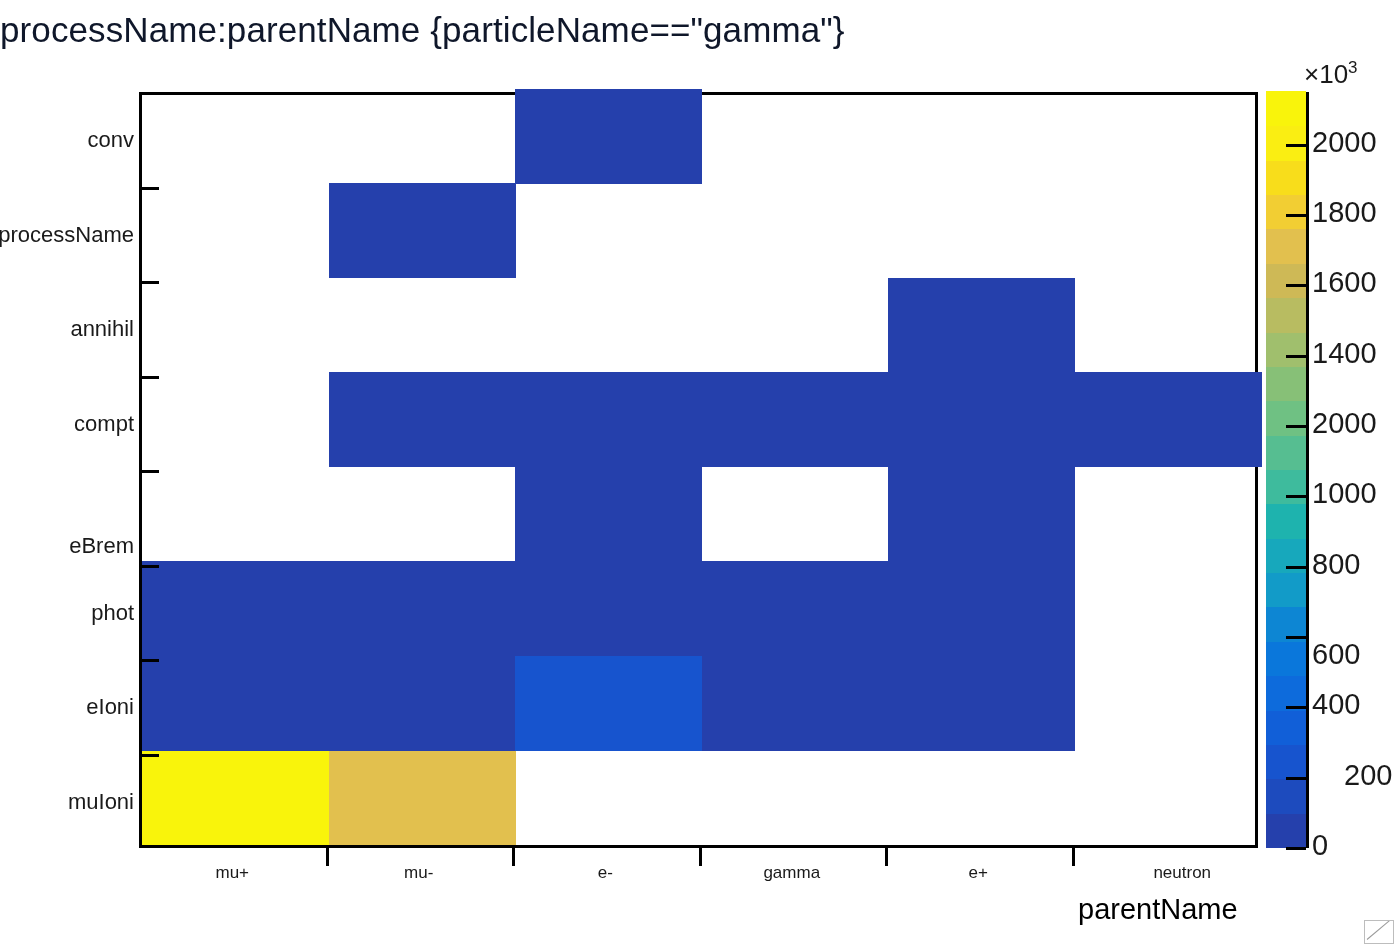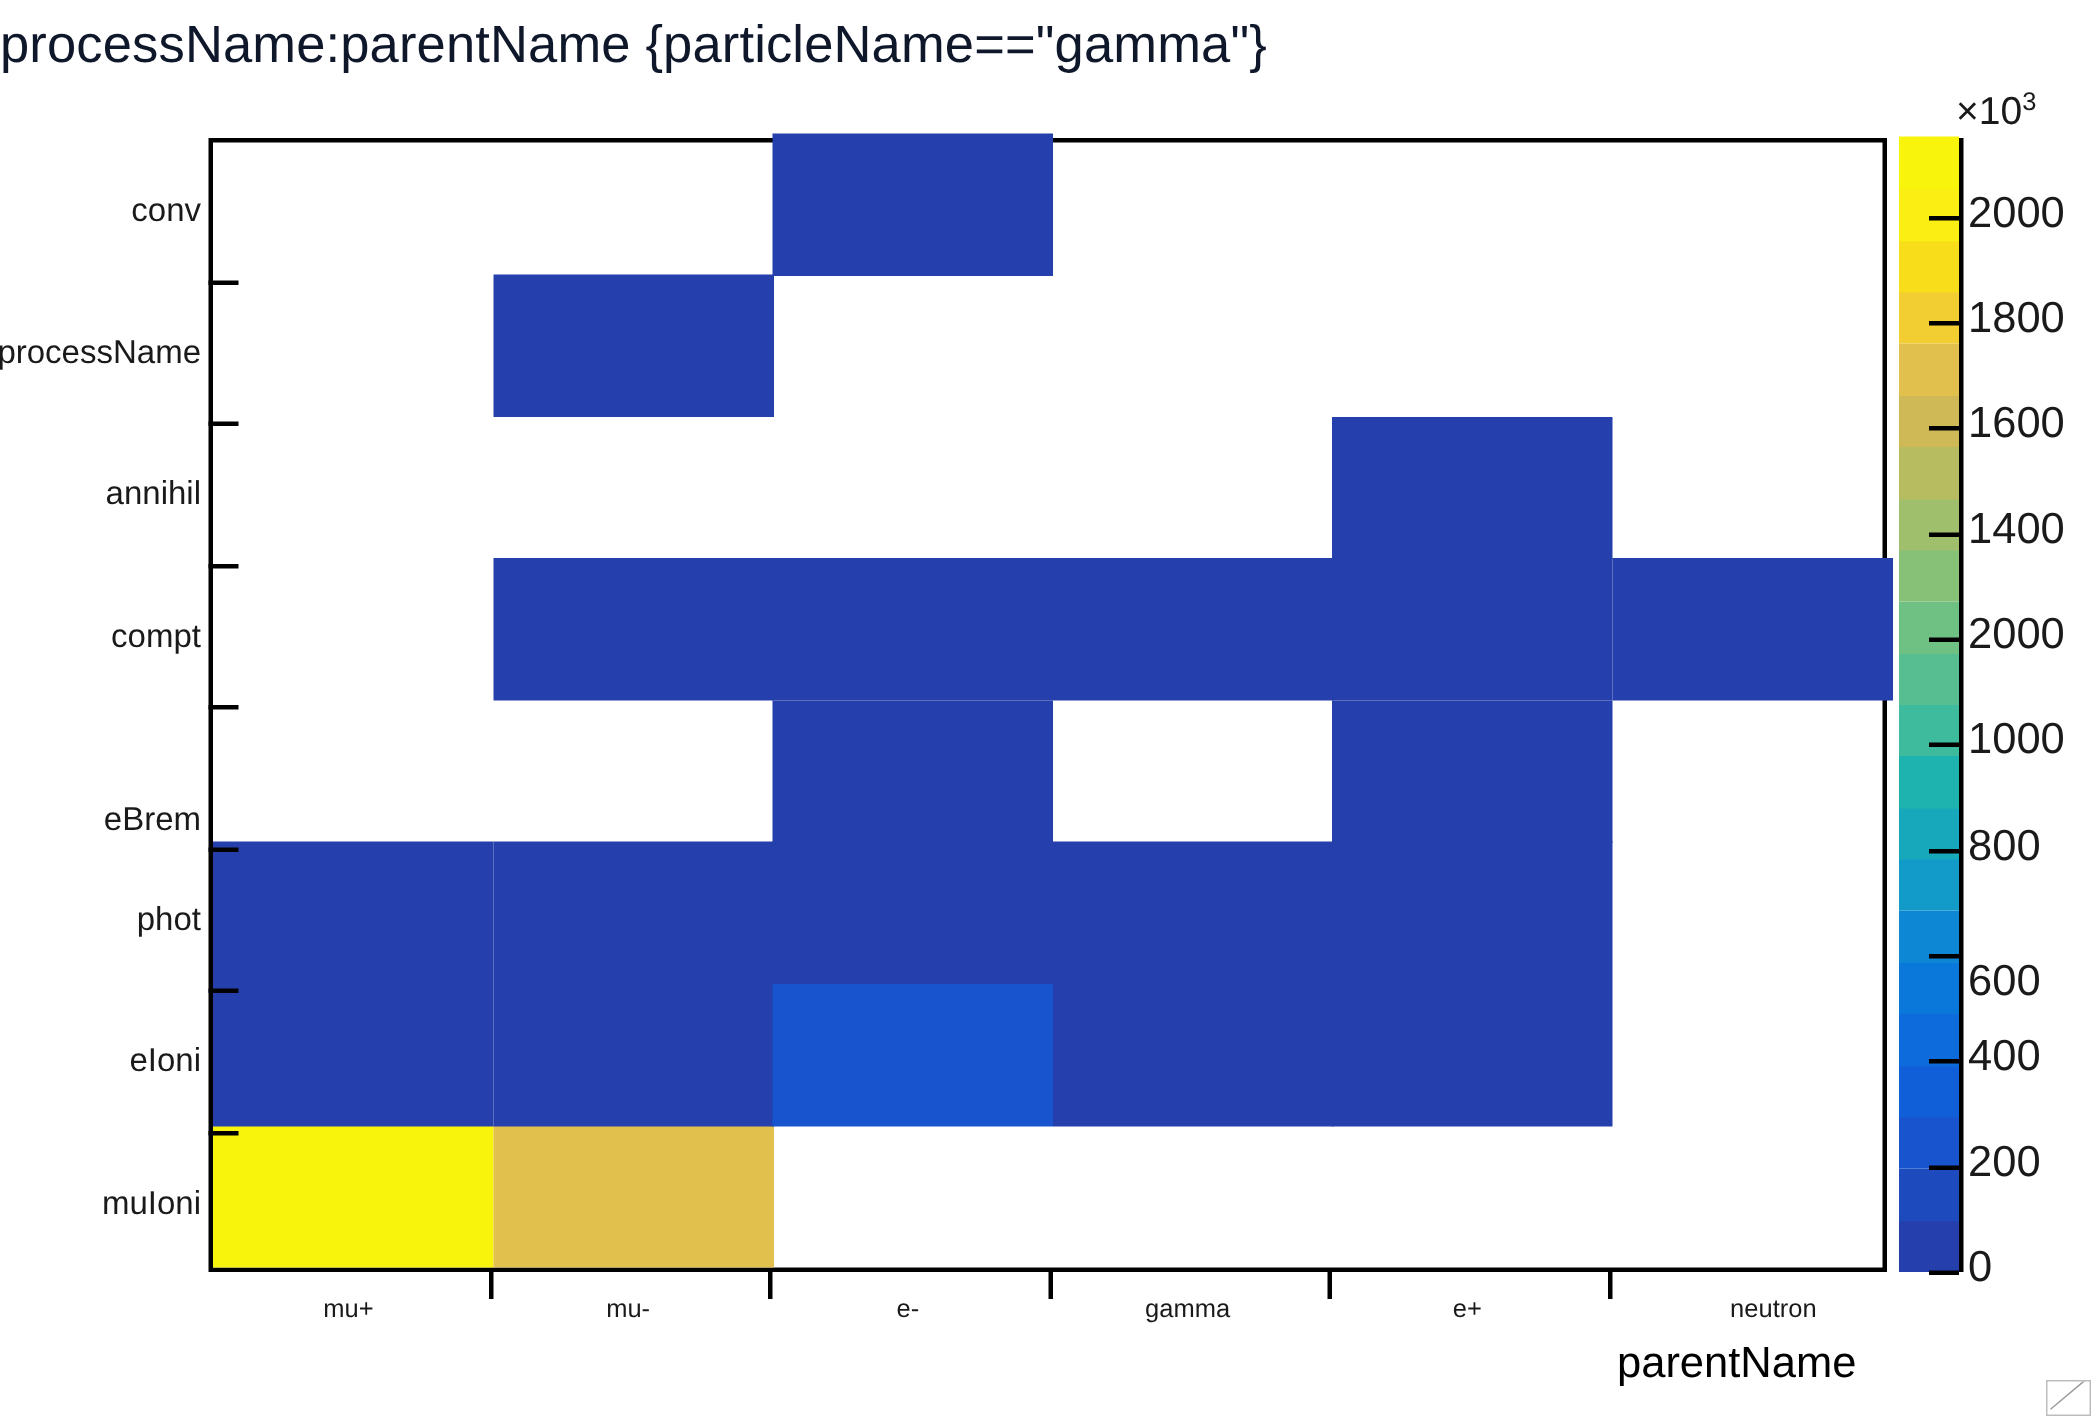--- a/index.html
+++ b/index.html
@@ -178,19 +178,19 @@
       <div class="cblabel" style="top: 407.047px;">2000</div>
       <div class="cbtick" style="top: 495.372px;"></div>
       <div class="cblabel" style="top: 477.372px;">1000</div>
       <div class="cbtick" style="top: 565.698px;"></div>
       <div class="cblabel" style="top: 547.698px;">800</div>
       <div class="cbtick" style="top: 636.023px;"></div>
       <div class="cblabel" style="top: 618.023px; margin-top: 20px;">600</div>
       <div class="cbtick" style="top: 706.349px;"></div>
       <div class="cblabel" style="top: 688.349px;">400</div>
       <div class="cbtick" style="top: 776.674px;"></div>
-      <div class="cblabel" style="top: 758.674px;">200</div>
+      <div class="cblabel" style="top: 758.674px; margin-left: 32px;">200</div>
       <div class="cbtick" style="top: 847px;"></div>
       <div class="cblabel" style="top: 829px;">0</div>
     </div>
 
   <div class="grip"></div>
 </div>
 
 </body></html>

